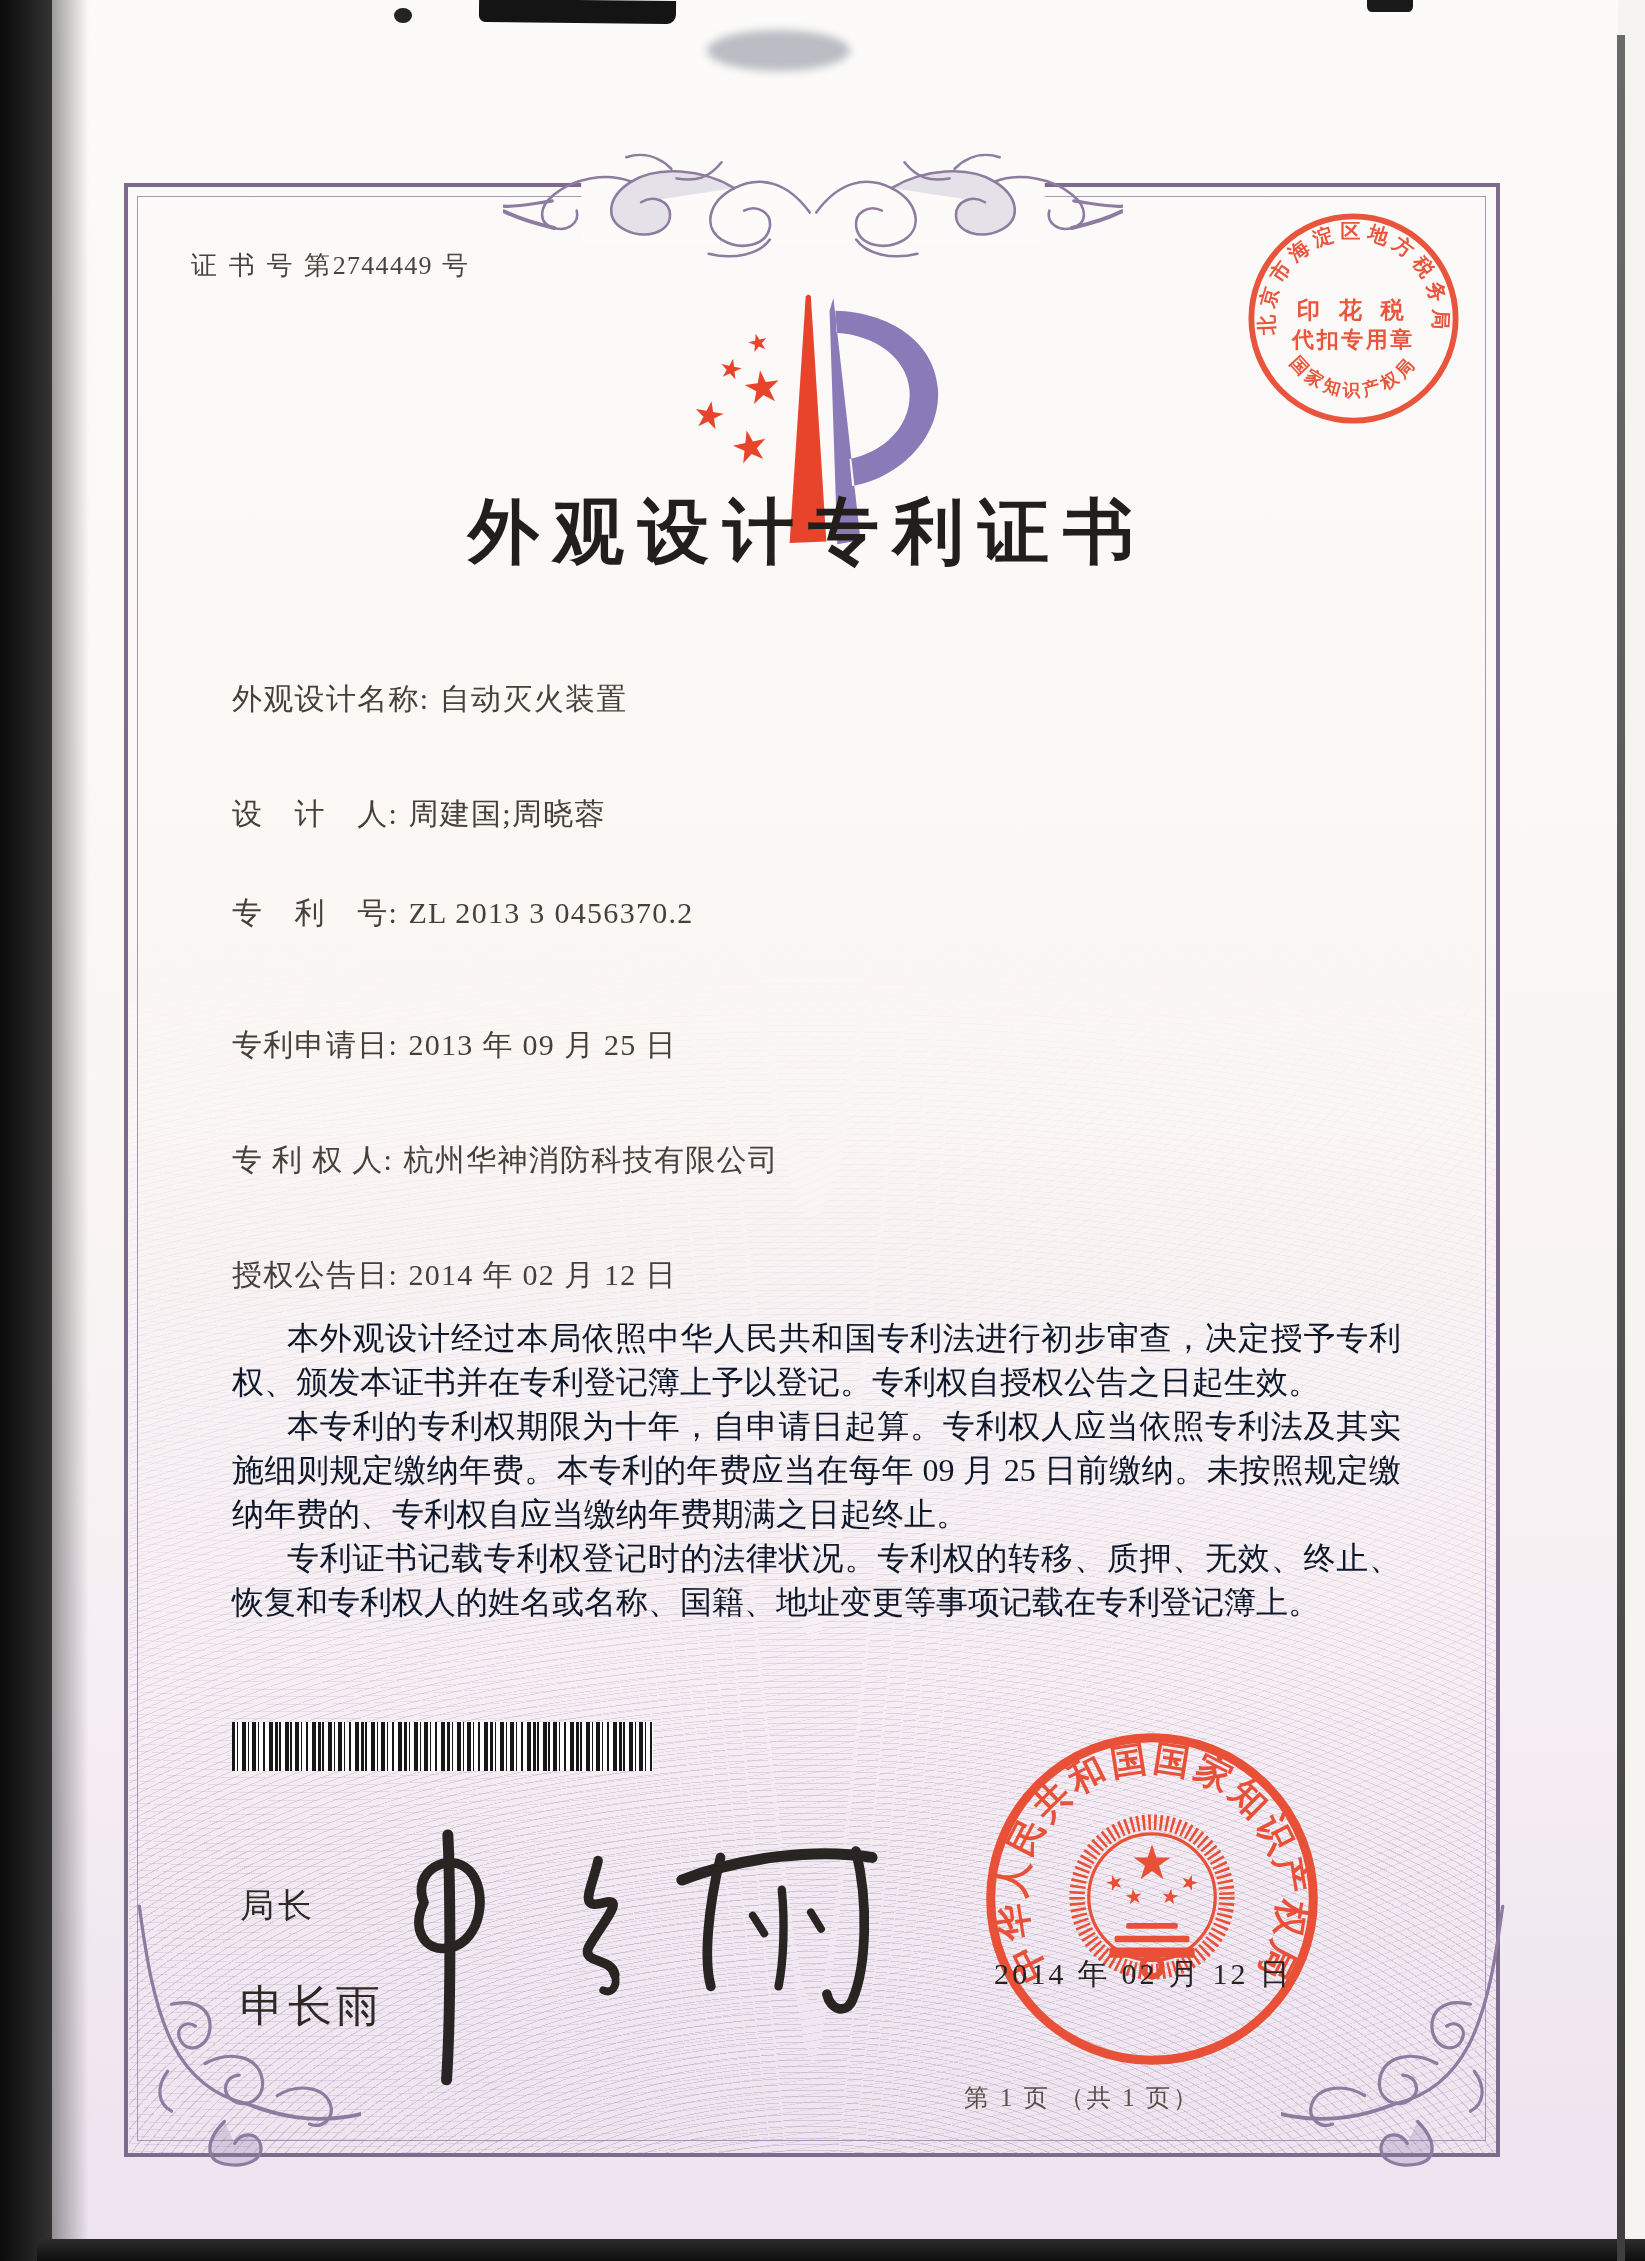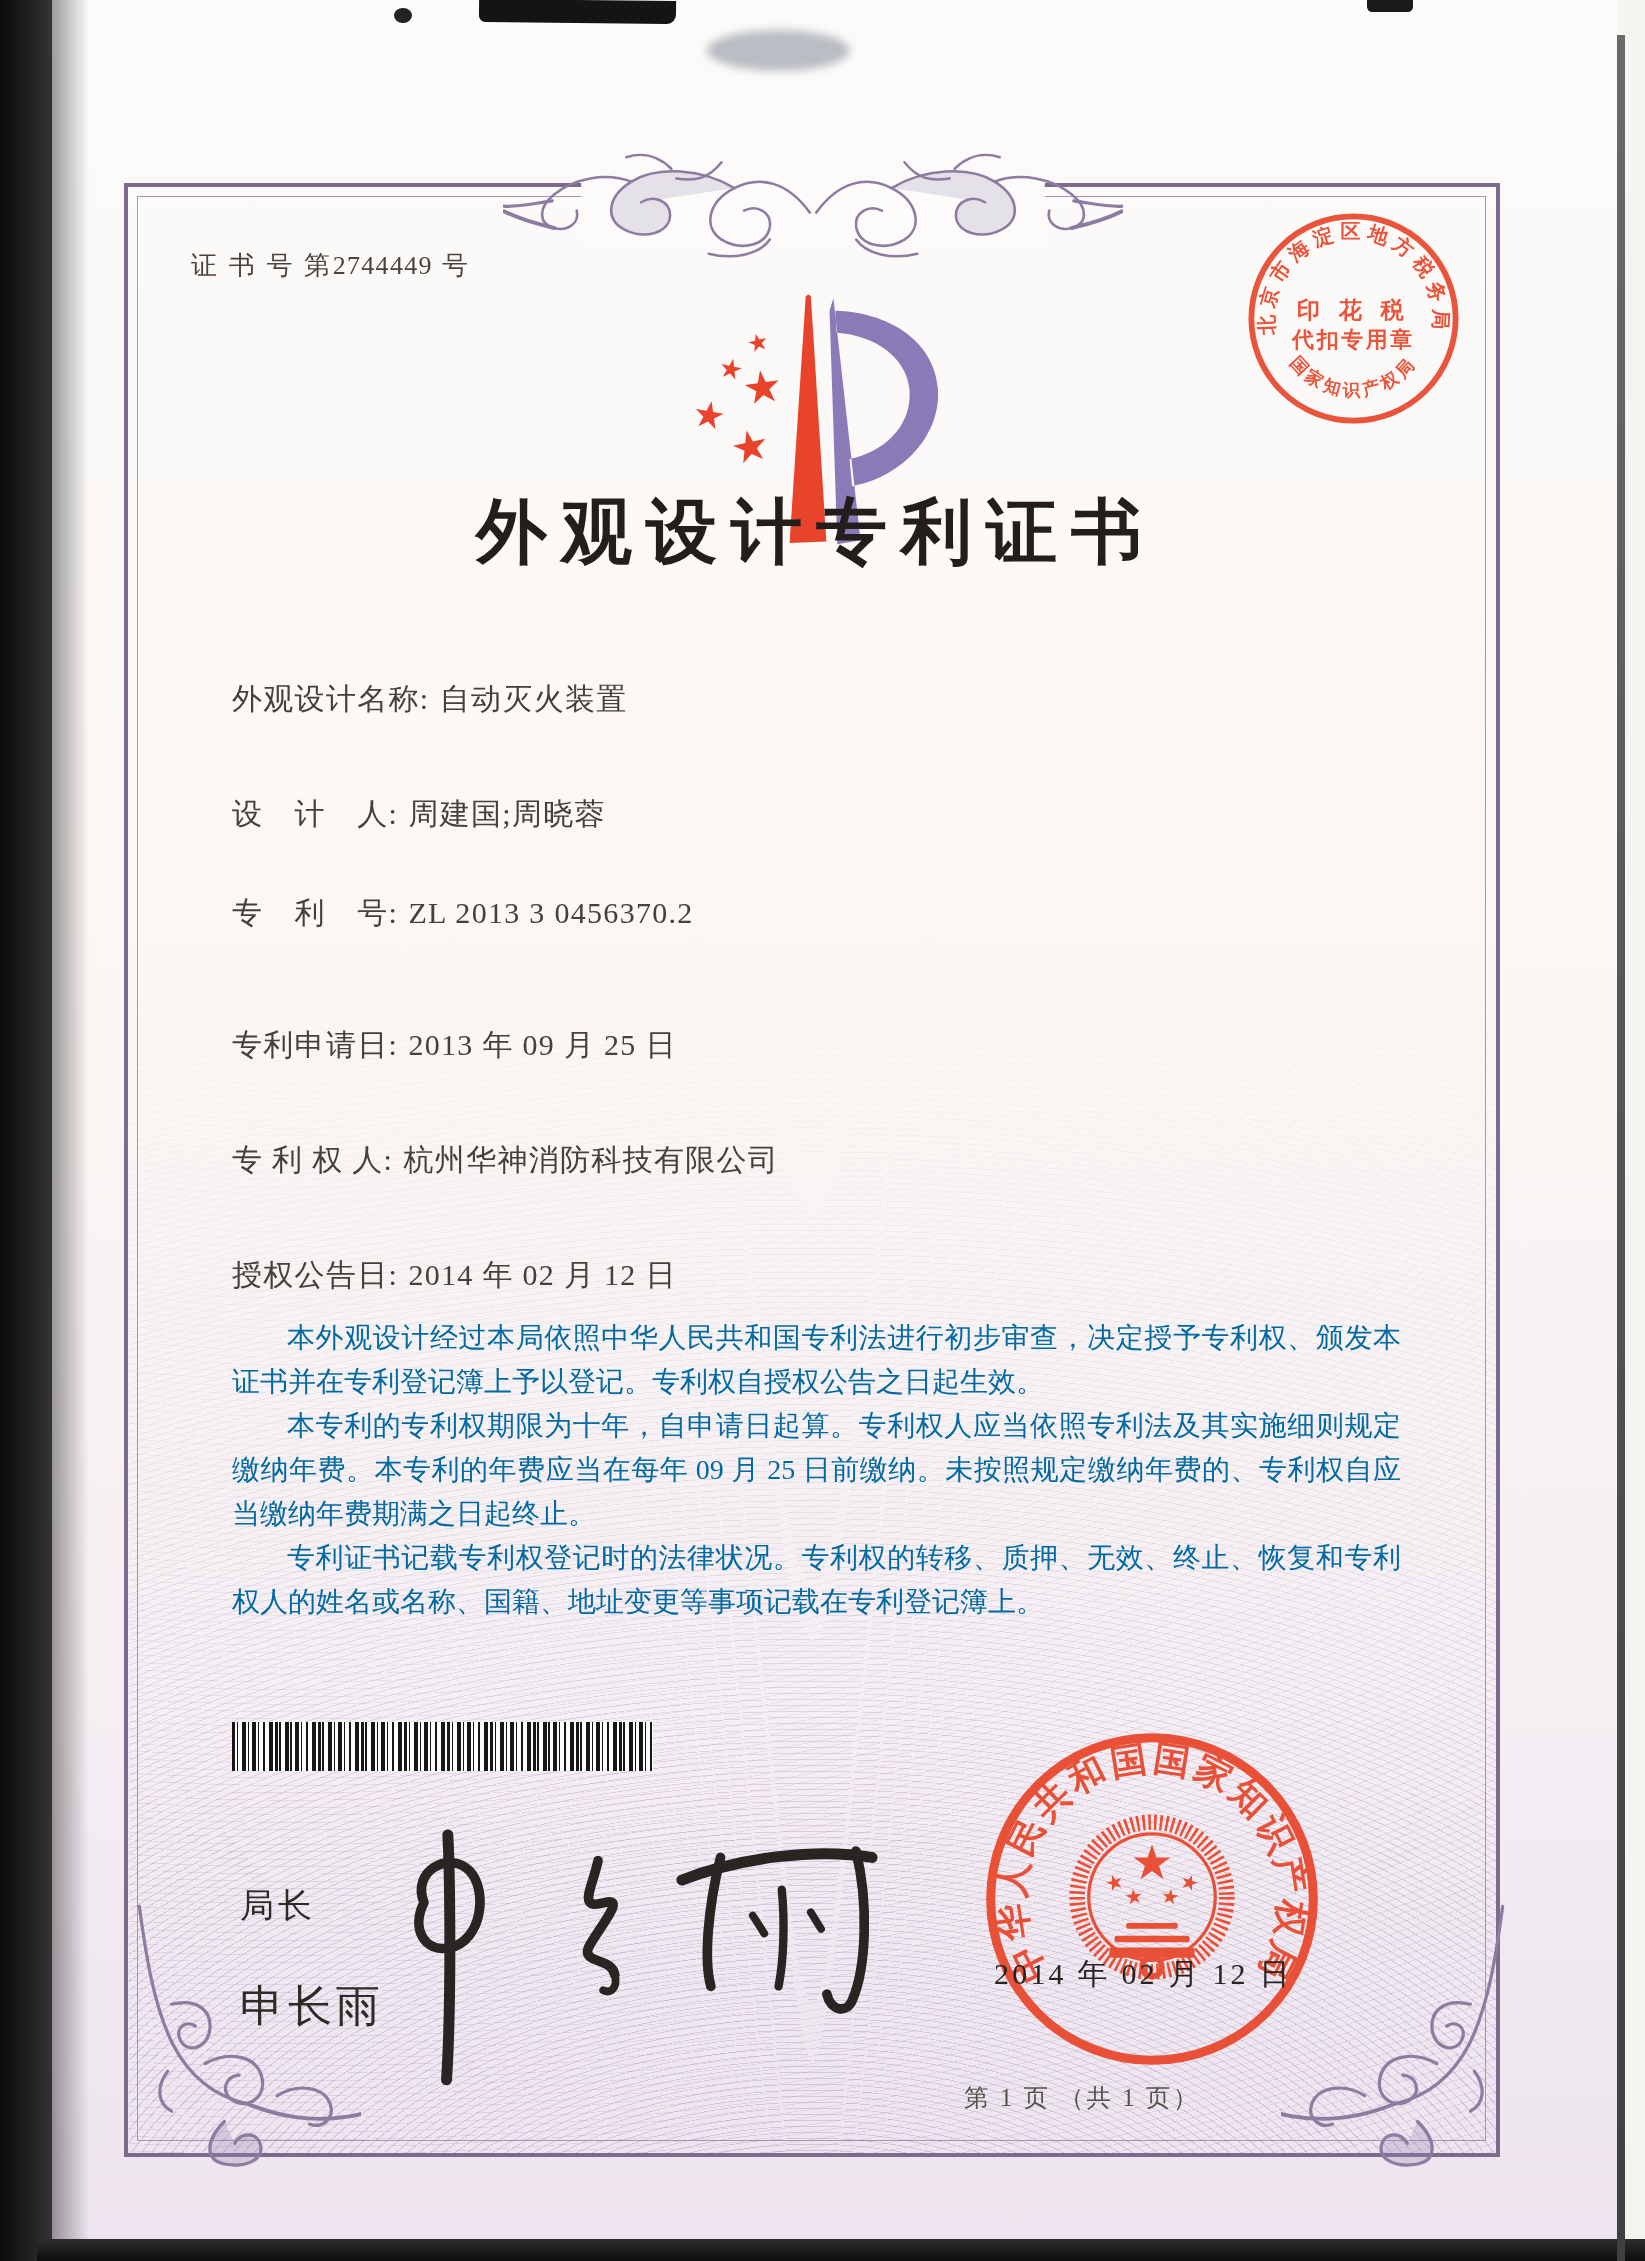--- a/index.html
+++ b/index.html
@@ -23,24 +23,24 @@
   .texture{left:129px;top:936px;width:1367px;height:1218px;
     background-image:
       repeating-radial-gradient(120% 90% at 50% 118%, rgba(146,120,172,.28) 0 1.3px, rgba(146,120,172,0) 1.3px 9px),
       repeating-radial-gradient(140% 100% at 12% -20%, rgba(146,120,172,.18) 0 1.3px, rgba(146,120,172,0) 1.3px 11.6px);
     -webkit-mask-image:linear-gradient(180deg,transparent 0%,rgba(0,0,0,.45) 45%,#000 78%);
     mask-image:linear-gradient(180deg,transparent 0%,rgba(0,0,0,.45) 45%,#000 78%);}
   
   .certnum{left:191px;top:248px;font-size:26px;color:#4b443e;letter-spacing:2.6px;white-space:nowrap;}
   .certnum .num{letter-spacing:1.3px;}
   .doc-title{left:124px;top:485px;width:1368px;text-align:center;font-size:71px;font-weight:700;
-             color:#221e1c;letter-spacing:14px;white-space:nowrap;padding-left:8px;}
+             color:#221e1c;letter-spacing:14px;white-space:nowrap;}
   .field{left:232px;width:1226px;font-size:30px;color:#45403a;white-space:nowrap;letter-spacing:1.3px;}
   .field .val{margin-left:10.3px;}
-  .bodytext{left:232px;top:1316px;width:1169px;font-size:28px;line-height:44px;color:#0369a1;
+  .bodytext{left:232px;top:1316px;width:1169px;font-size:32px;line-height:44px;color:#0f172a;
             text-align:justify;word-break:break-all;}
   .bodytext p{margin:0;text-indent:55px;}
   .barcode{left:232px;top:1722px;width:421px;height:49px;
     background-image:repeating-linear-gradient(90deg,
       #171717 0 2.6px,#fdfdfd 2.6px 4.5px,#171717 4.5px 5.8px,#fdfdfd 5.8px 9.7px,
       #171717 9.7px 13.6px,#fdfdfd 13.6px 15.5px,#171717 15.5px 17px,#fdfdfd 17px 20px,
       #171717 20px 24px,#fdfdfd 24px 26px,#171717 26px 27px,#fdfdfd 27px 31px,
       #171717 31px 33px,#fdfdfd 33px 37px,#171717 37px 41px,#fdfdfd 41px 43px);}
   .director{left:240px;top:1883px;font-size:34px;color:#2e2a26;letter-spacing:3.9px;text-align:center;}
   .director2{left:240px;top:1977px;font-size:44px;color:#2e2a26;letter-spacing:3.9px;}

